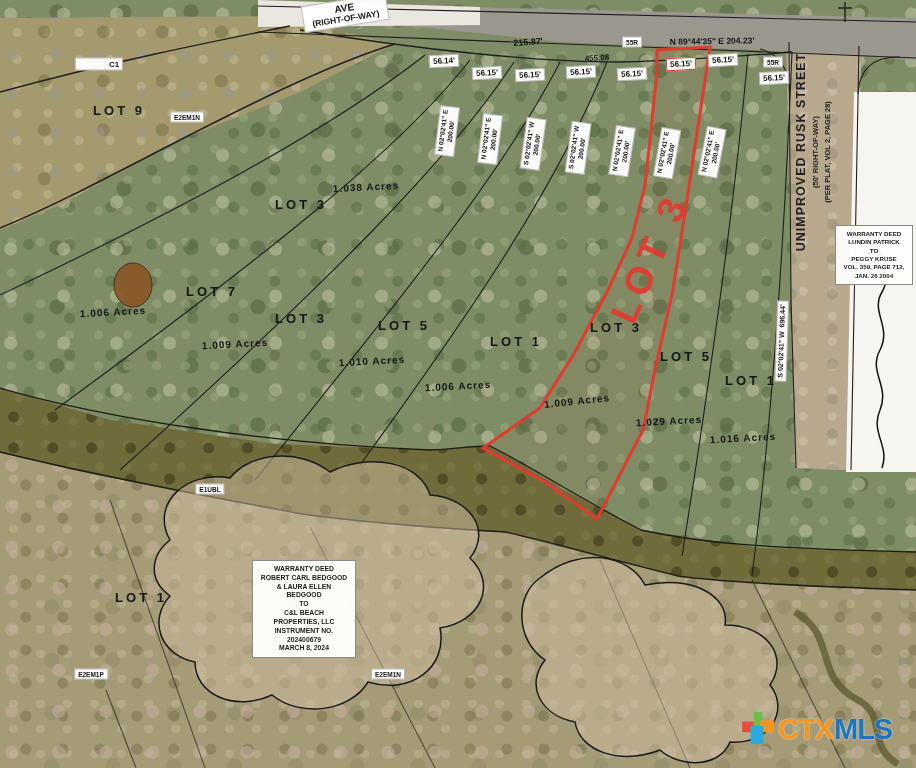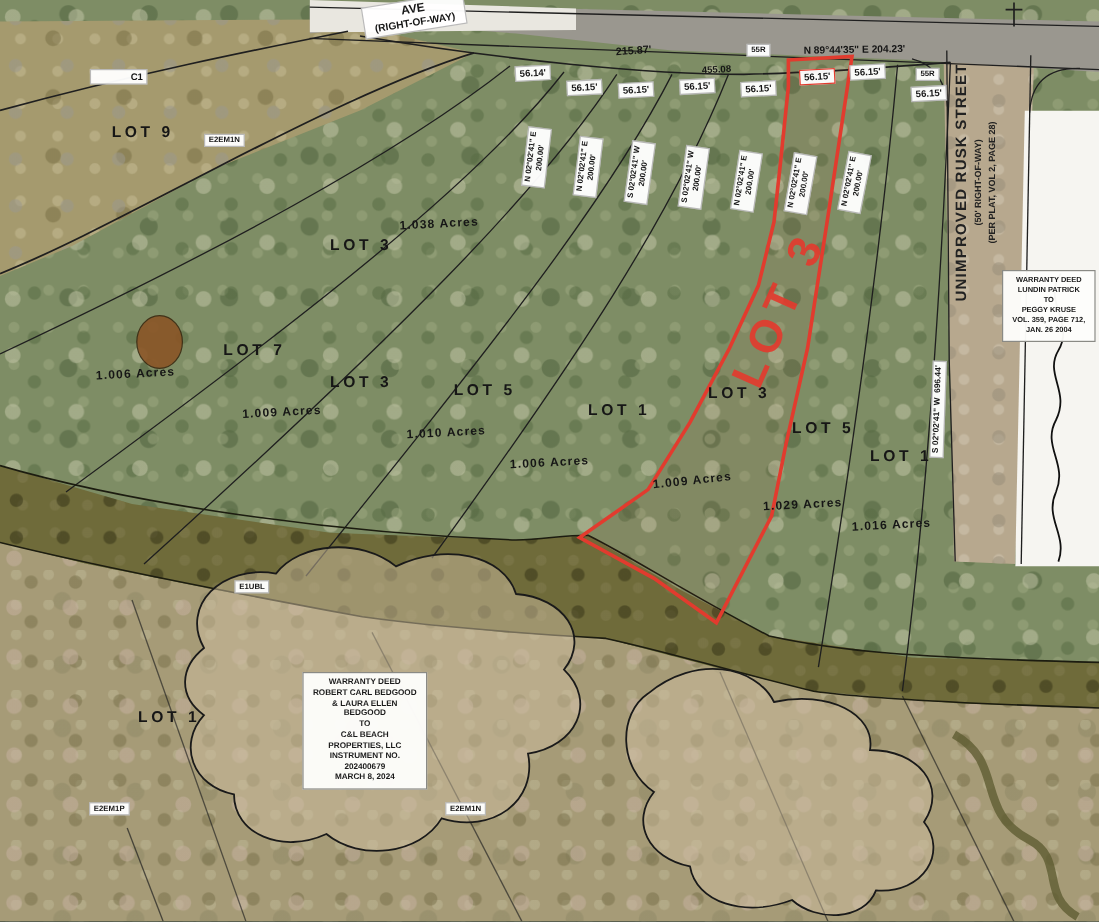--- a/index.html
+++ b/index.html
@@ -201,14 +201,24 @@
 
   <div class="deedbox" style="left:835px;top:225px;width:78px;font-size:6.2px;line-height:1.35;">
     <div>WARRANTY DEED</div>
     <div>LUNDIN PATRICK</div>
     <div>TO</div>
     <div>PEGGY KRUSE</div>
     <div>VOL. 359, PAGE 712,</div>
     <div>JAN. 26 2004</div>
   </div>
 
+  <div class="logo" style="left:742px;top:712px;">
+    <svg width="32" height="34" viewBox="0 0 30 32">
+      <rect x="11" y="0" width="8" height="13" fill="#6abf4b"></rect>
+      <rect x="0" y="9" width="11" height="10" fill="#e84c3d"></rect>
+      <rect x="17" y="8" width="13" height="11" fill="#f7941d"></rect>
+      <rect x="8" y="13" width="12" height="17" fill="#29abe2"></rect>
+    </svg>
+    <span class="t1" style="color:#f7941d;">CTX</span>
+      <span class="t2" style="color:#1b75bc;margin-left:-3px;">MLS</span>
+  </div>
 
 </div>
 
 </body></html>

